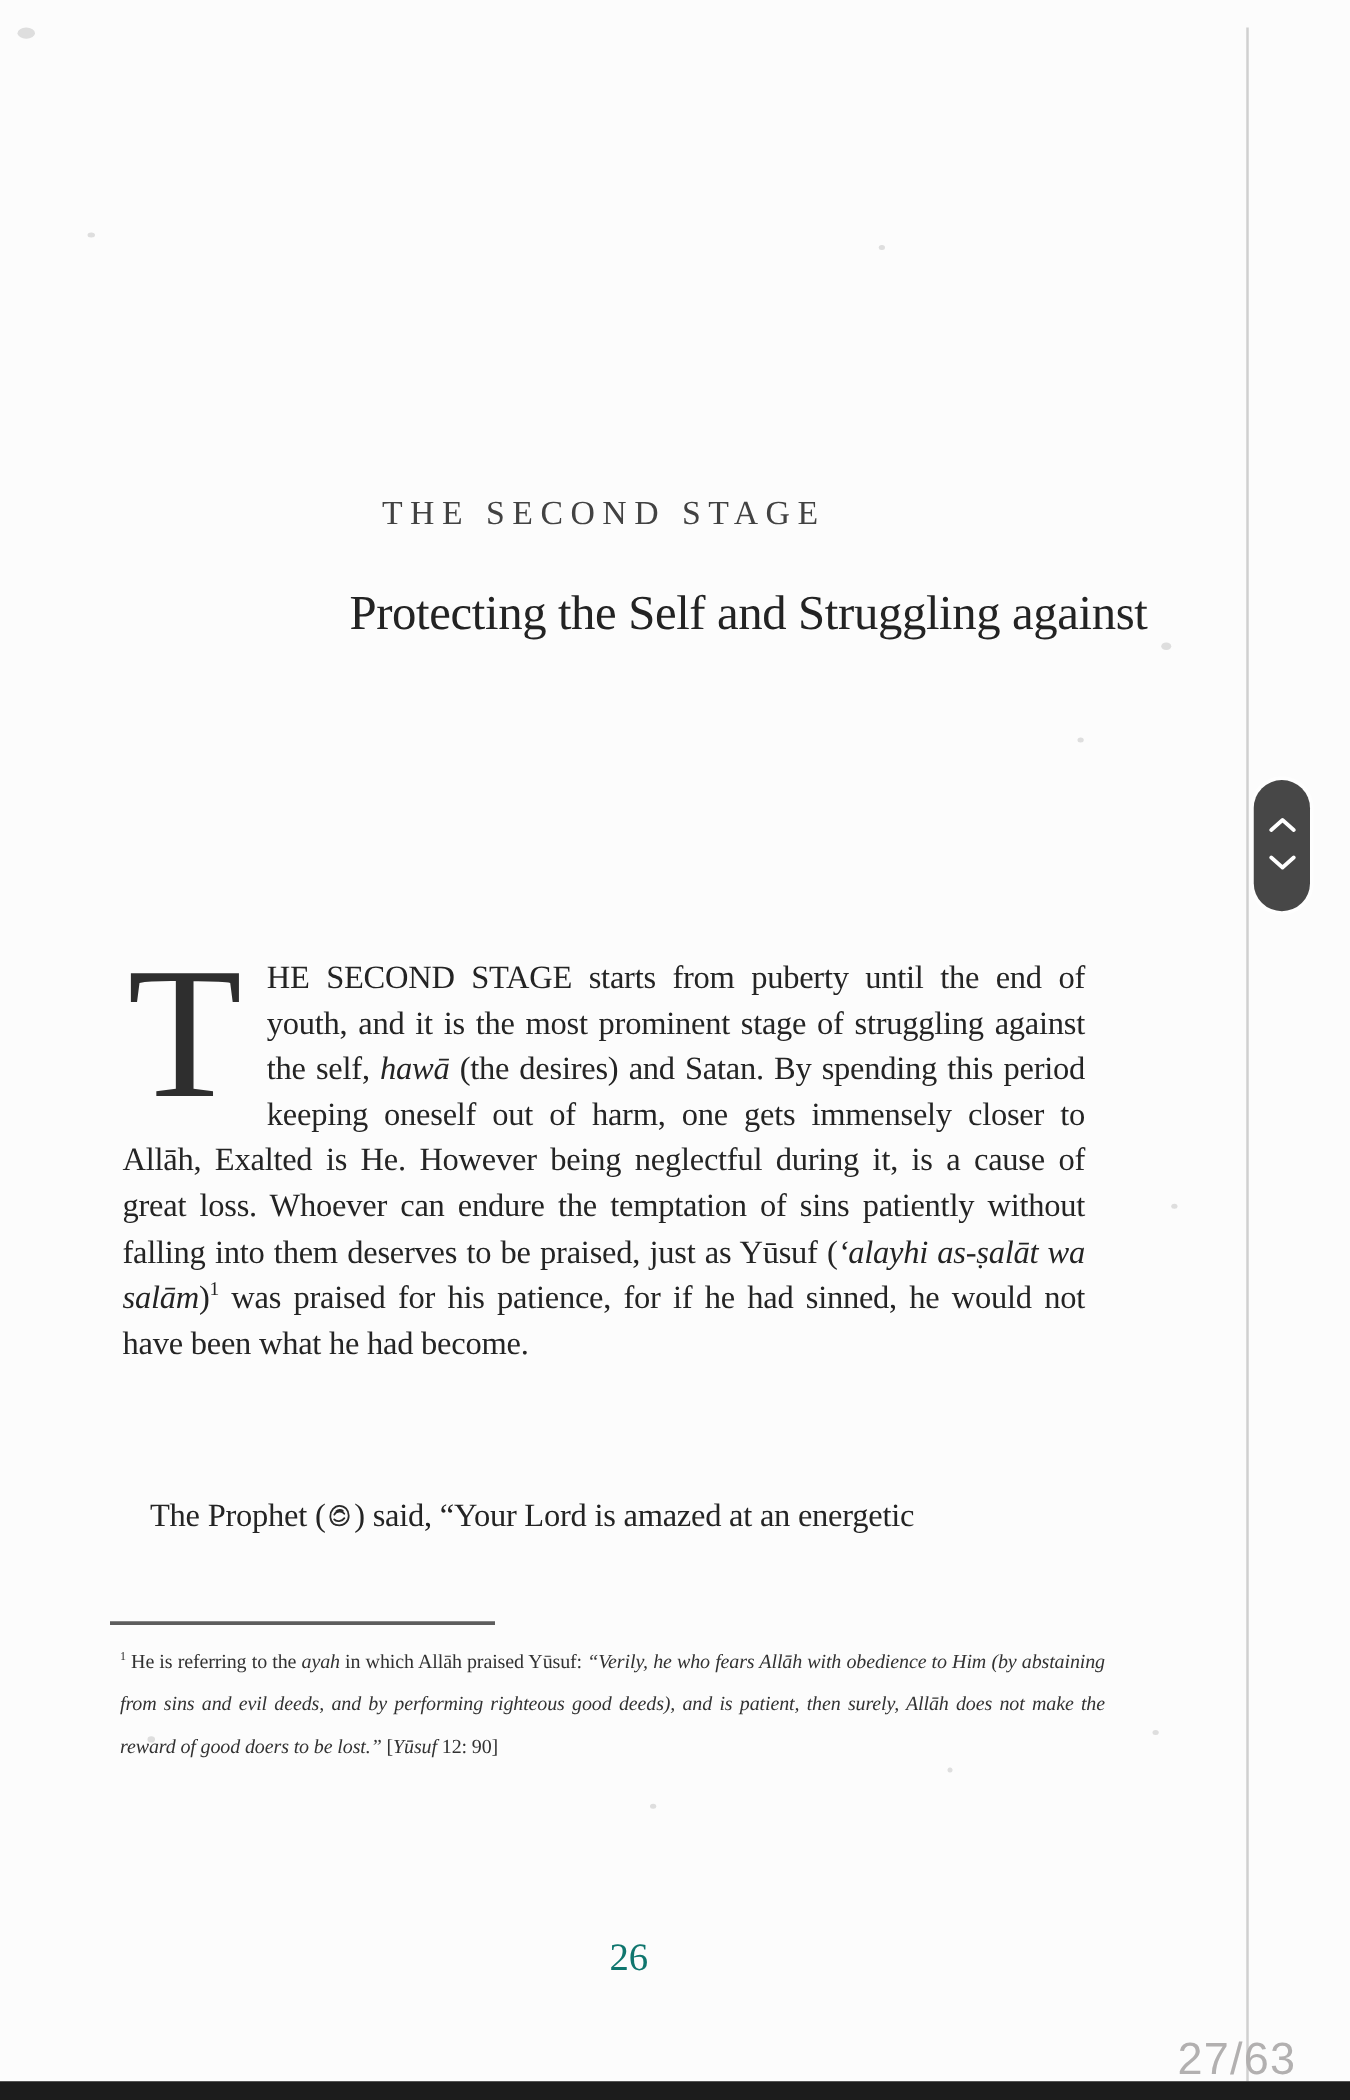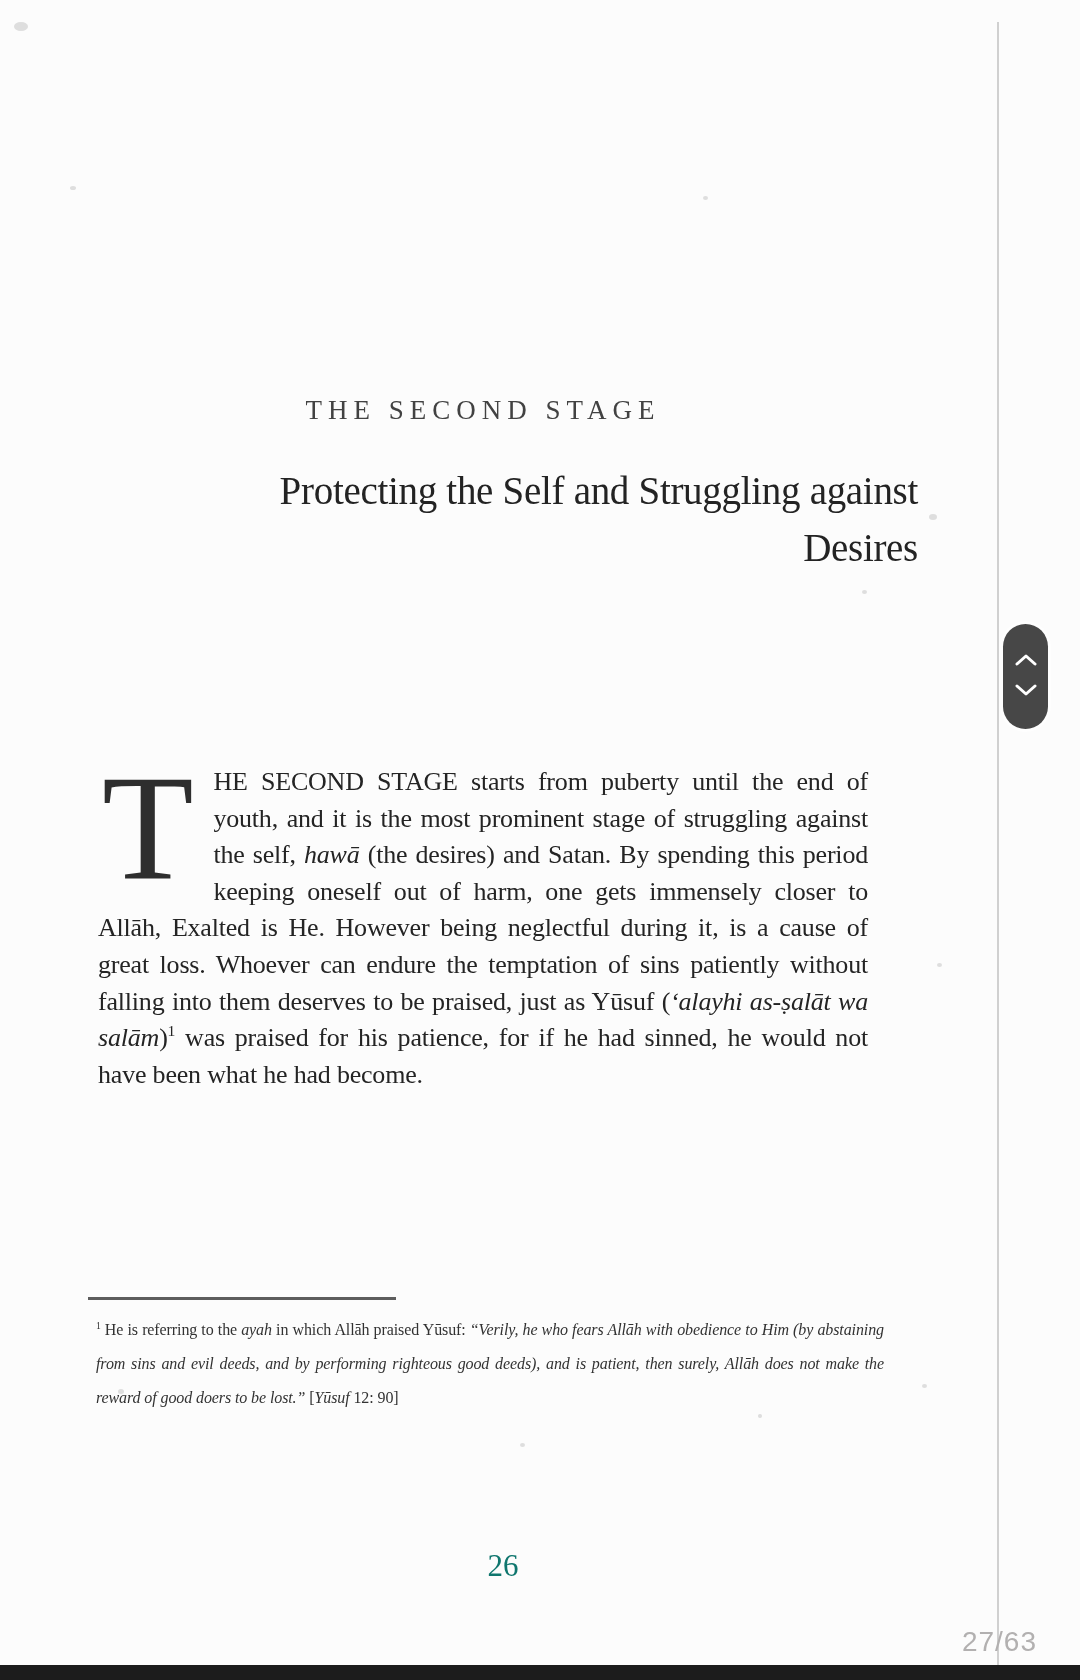--- a/index.html
+++ b/index.html
@@ -60,21 +60,21 @@
     font-size:16px;line-height:33.8px;text-align:justify;text-justify:inter-word;
     color:#323232;letter-spacing:-0.1px;
   }
   
   .page-number{position:absolute;left:98px;top:1548px;width:810px;text-align:center;
     font-size:31px;color:#0f766e;}
   
   .page-counter{
     position:absolute;right:43px;top:1626px;z-index:3;
     font-family:"Liberation Sans","DejaVu Sans",sans-serif;
-    font-size:28px;color:var(--counter-gray,#b2b0b0);letter-spacing:1px;
+    font-size:36px;color:var(--counter-gray,#b2b0b0);letter-spacing:1px;
   }
   .bottom-bar{position:absolute;left:0;right:0;bottom:0;height:15px;background:var(--bottom-bar,#1c1c1c);z-index:4;}
 </style>
 </head>
 <body style="--ink: #262626; --page-background: #fcfcfc; --scroll-pill: #474747; --counter-gray: #b2b0b0; --bottom-bar: #1c1c1c;">
 
 <div class="page-surface">
 
   <div class="speck" style="left:14px;top:22px;width:14px;height:9px;"></div>
   <div class="speck" style="left:70px;top:186px;width:6px;height:4px;"></div>
@@ -86,27 +86,32 @@
   <div class="speck" style="left:118px;top:1389px;width:6px;height:5px;"></div>
   <div class="speck" style="left:520px;top:1443px;width:5px;height:4px;"></div>
   <div class="speck" style="left:758px;top:1414px;width:4px;height:4px;"></div>
 
   <div class="page-edge"></div>
 
   <div class="chapter-heading">THE SECOND STAGE</div>
 
   <div class="book-title">
       <div class="line">Protecting the Self and Struggling against</div>
-      <div class="line">Desires</div>
     </div>
 
   <div class="body-par">
     <span class="dropcap">T</span><span>HE SECOND STAGE starts from puberty until the end of youth, and it is the most prominent stage of struggling against the self, <span class="i">hawā</span> (the desires) and Satan. By spending this period keeping oneself out of harm, one gets immensely closer to Allāh, Exalted is He. However being neglectful during it, is a cause of great loss. Whoever can endure the temptation of sins patiently without falling into them deserves to be praised, just as Yūsuf (<span class="i">‘alayhi as-ṣalāt wa salām</span>)<span class="sup">1</span> was praised for his patience, for if he had sinned, he would not have been what he had become.</span>
   </div>
 
+  <div class="par2"><span class="par2-indent"></span><span>The Prophet (<span class="honorific"><svg width="23" height="23" viewBox="0 0 24 24">
+            <g fill="none" stroke="#2b2b2b" stroke-width="1.5" stroke-linecap="round">
+              <path d="M4.5 13.5C4 7.5 8.5 3.8 12 3.8c4.6 0 7.8 3.6 7.8 8.2 0 4.8-3.6 8.2-7.8 8.2-3.9 0-7-2.3-7.5-6.7z"></path>
+              <path d="M7.8 11.2c1.3-2.8 6.4-3.5 8.3-.8M7.7 15.2c2 2.3 6.6 1.6 8.5-1.1M9.5 8.2c1.4-1.2 4-1.4 5.4-.2"></path>
+            </g>
+          </svg></span>) said, “Your Lord is amazed at an energetic</span></div>
 
   <div class="footnote-rule"></div>
   <div class="footnote"><span class="sup">1</span> He is referring to the <span class="i">ayah</span> in which Allāh praised Yūsuf: <span class="i">“Verily, he who fears Allāh with obedience to Him (by abstaining from sins and evil deeds, and by performing righteous good deeds), and is patient, then surely, Allāh does not make the reward of good doers to be lost.”</span> [<span class="i">Yūsuf</span> 12: 90]</div>
 
   <div class="page-number">26</div>
 </div>
 
 <div class="scroll-pill">
   <button class="scroll-btn">
     <span><svg width="24" height="14" viewBox="0 0 24 14">

